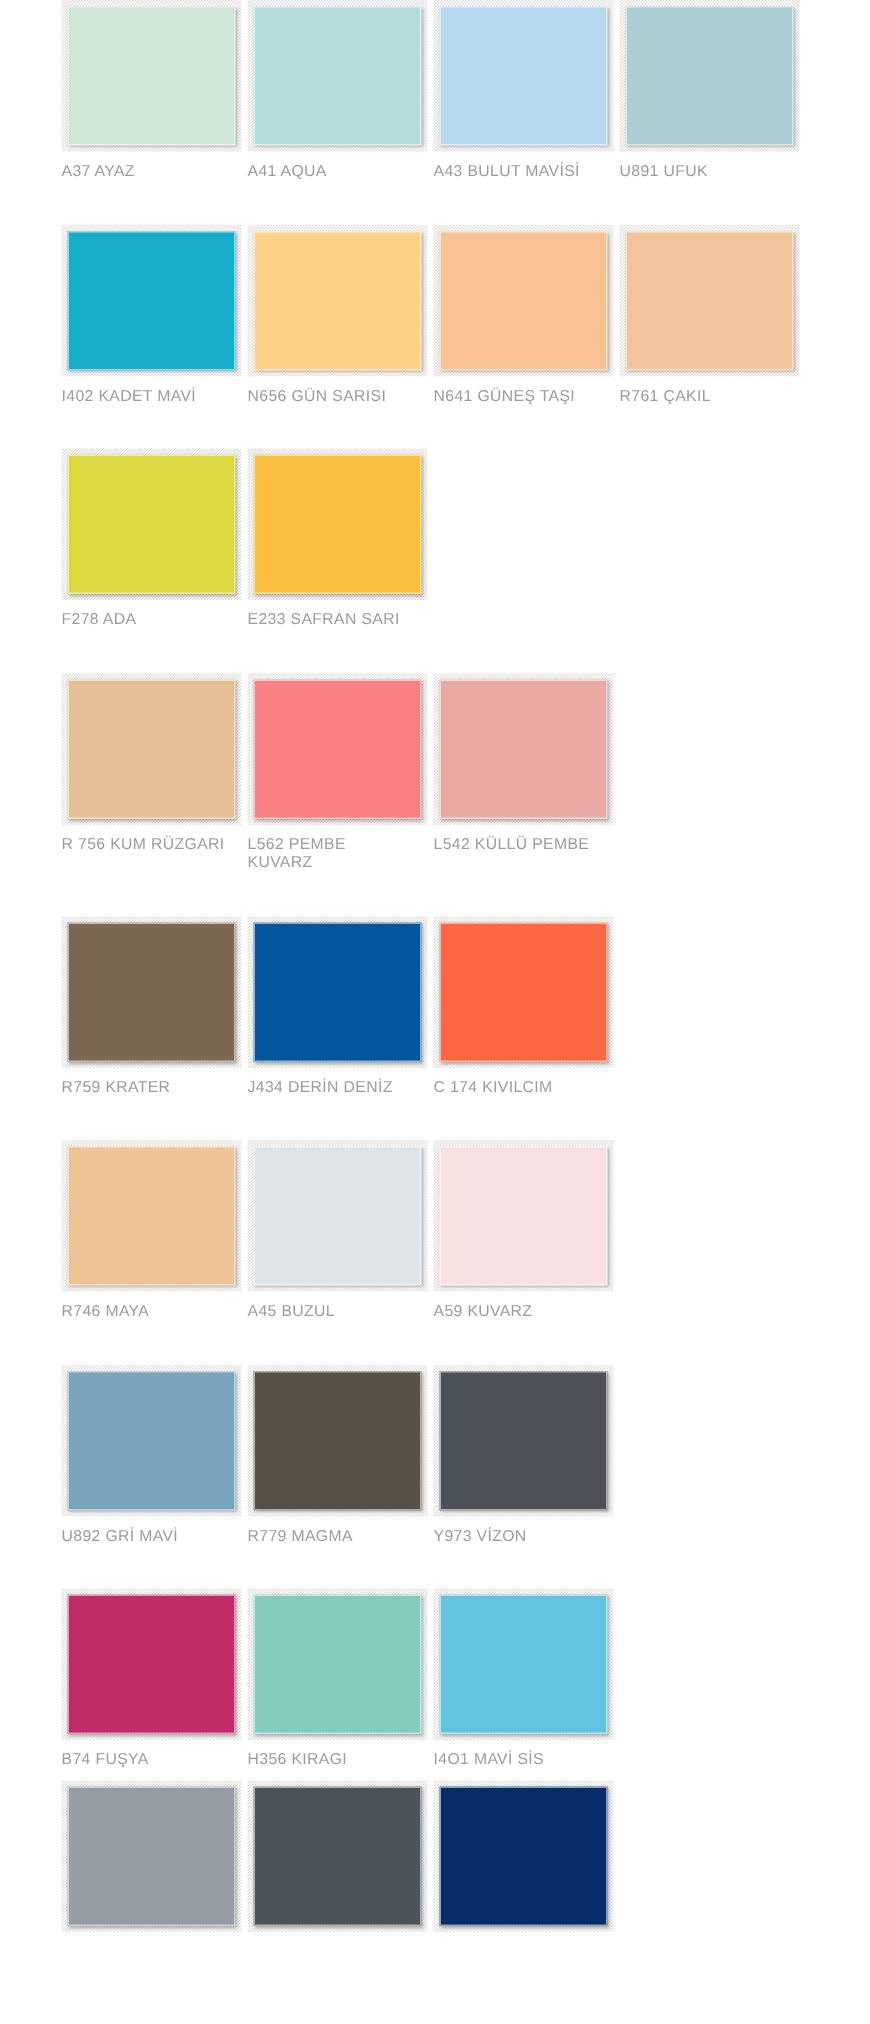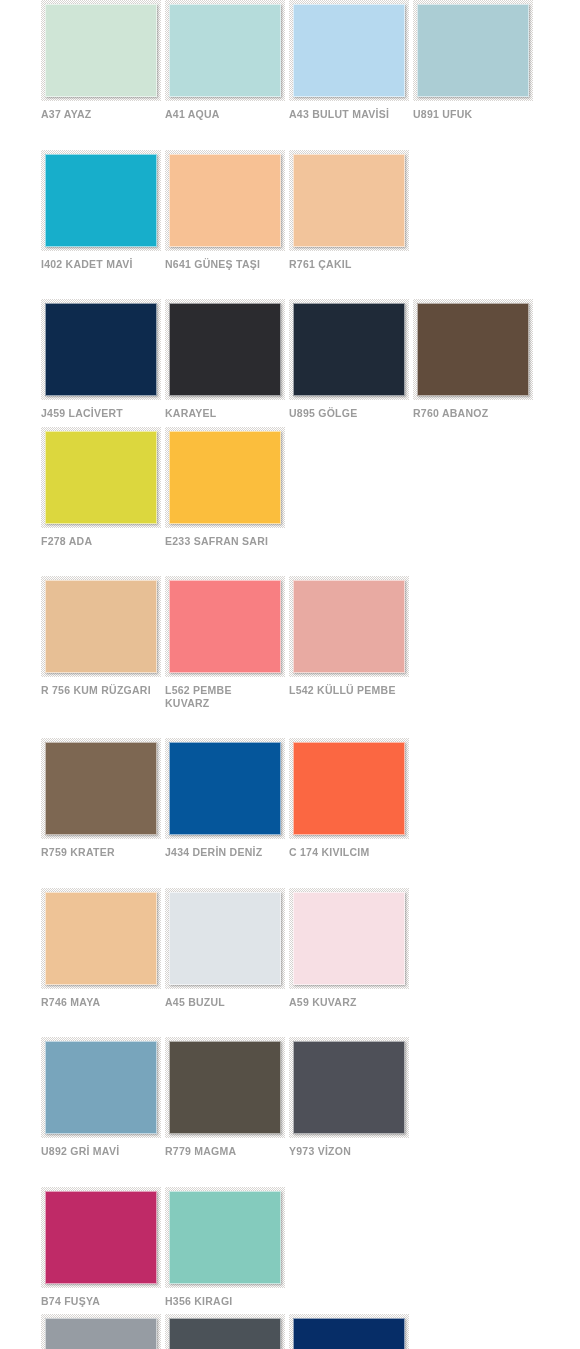--- a/index.html
+++ b/index.html
@@ -73,21 +73,21 @@
   }
 
   .swatch-label {
     margin-top: 7px;
     width: 118px;
     font-size: 10.5px;
     line-height: 12.5px;
     letter-spacing: 0.25px;
     color: #9b9b9b;
     text-transform: uppercase;
-    font-weight: 700;
+    font-weight: 400;
     white-space: pre-line;
     word-break: normal;
   }
 </style>
 </head>
 <body>
 
 <div class="palette-page">
   <div class="swatch-grid" id="swatch-grid">
       <div class="swatch-row gap-normal">
@@ -118,55 +118,35 @@
       </div>
       <div class="swatch-row gap-normal">
         <div class="swatch-cell">
           <div class="swatch-frame">
             <div class="swatch-chip" style="background-color: rgb(23, 174, 203);"></div>
           </div>
           <div class="swatch-label">I402 KADET MAVİ</div>
         </div>
         <div class="swatch-cell">
           <div class="swatch-frame">
+            <div class="swatch-chip" style="background-color: rgb(252, 210, 136);"></div>
+          </div>
+          <div class="swatch-label">N656 GÜN SARISI</div>
+        </div>
+        <div class="swatch-cell">
+          <div class="swatch-frame">
             <div class="swatch-chip" style="background-color: rgb(247, 193, 148);"></div>
           </div>
           <div class="swatch-label">N641 GÜNEŞ TAŞI</div>
         </div>
         <div class="swatch-cell">
           <div class="swatch-frame">
             <div class="swatch-chip" style="background-color: rgb(242, 196, 155);"></div>
           </div>
           <div class="swatch-label">R761 ÇAKIL</div>
-        </div>
-      </div>
-      <div class="swatch-row gap-tight">
-        <div class="swatch-cell">
-          <div class="swatch-frame">
-            <div class="swatch-chip" style="background-color: rgb(13, 42, 77);"></div>
-          </div>
-          <div class="swatch-label">J459 LACİVERT</div>
-        </div>
-        <div class="swatch-cell">
-          <div class="swatch-frame">
-            <div class="swatch-chip" style="background-color: rgb(43, 43, 47);"></div>
-          </div>
-          <div class="swatch-label">KARAYEL</div>
-        </div>
-        <div class="swatch-cell">
-          <div class="swatch-frame">
-            <div class="swatch-chip" style="background-color: rgb(31, 42, 56);"></div>
-          </div>
-          <div class="swatch-label">U895 GÖLGE</div>
-        </div>
-        <div class="swatch-cell">
-          <div class="swatch-frame">
-            <div class="swatch-chip" style="background-color: rgb(97, 76, 60);"></div>
-          </div>
-          <div class="swatch-label">R760 ABANOZ</div>
         </div>
       </div>
       <div class="swatch-row gap-normal">
         <div class="swatch-cell">
           <div class="swatch-frame">
             <div class="swatch-chip" style="background-color: rgb(220, 215, 62);"></div>
           </div>
           <div class="swatch-label">F278 ADA</div>
         </div>
         <div class="swatch-cell">
@@ -263,20 +243,26 @@
             <div class="swatch-chip" style="background-color: rgb(191, 42, 103);"></div>
           </div>
           <div class="swatch-label">B74 FUŞYA</div>
         </div>
         <div class="swatch-cell">
           <div class="swatch-frame">
             <div class="swatch-chip" style="background-color: rgb(132, 203, 189);"></div>
           </div>
           <div class="swatch-label">H356 KIRAGI</div>
         </div>
+        <div class="swatch-cell">
+          <div class="swatch-frame">
+            <div class="swatch-chip" style="background-color: rgb(98, 195, 222);"></div>
+          </div>
+          <div class="swatch-label">I4O1 MAVİ SİS</div>
+        </div>
       </div>
       <div class="swatch-row gap-normal">
         <div class="swatch-cell">
           <div class="swatch-frame">
             <div class="swatch-chip" style="background-color: rgb(150, 156, 163);"></div>
           </div>
         </div>
         <div class="swatch-cell">
           <div class="swatch-frame">
             <div class="swatch-chip" style="background-color: rgb(75, 82, 88);"></div>

